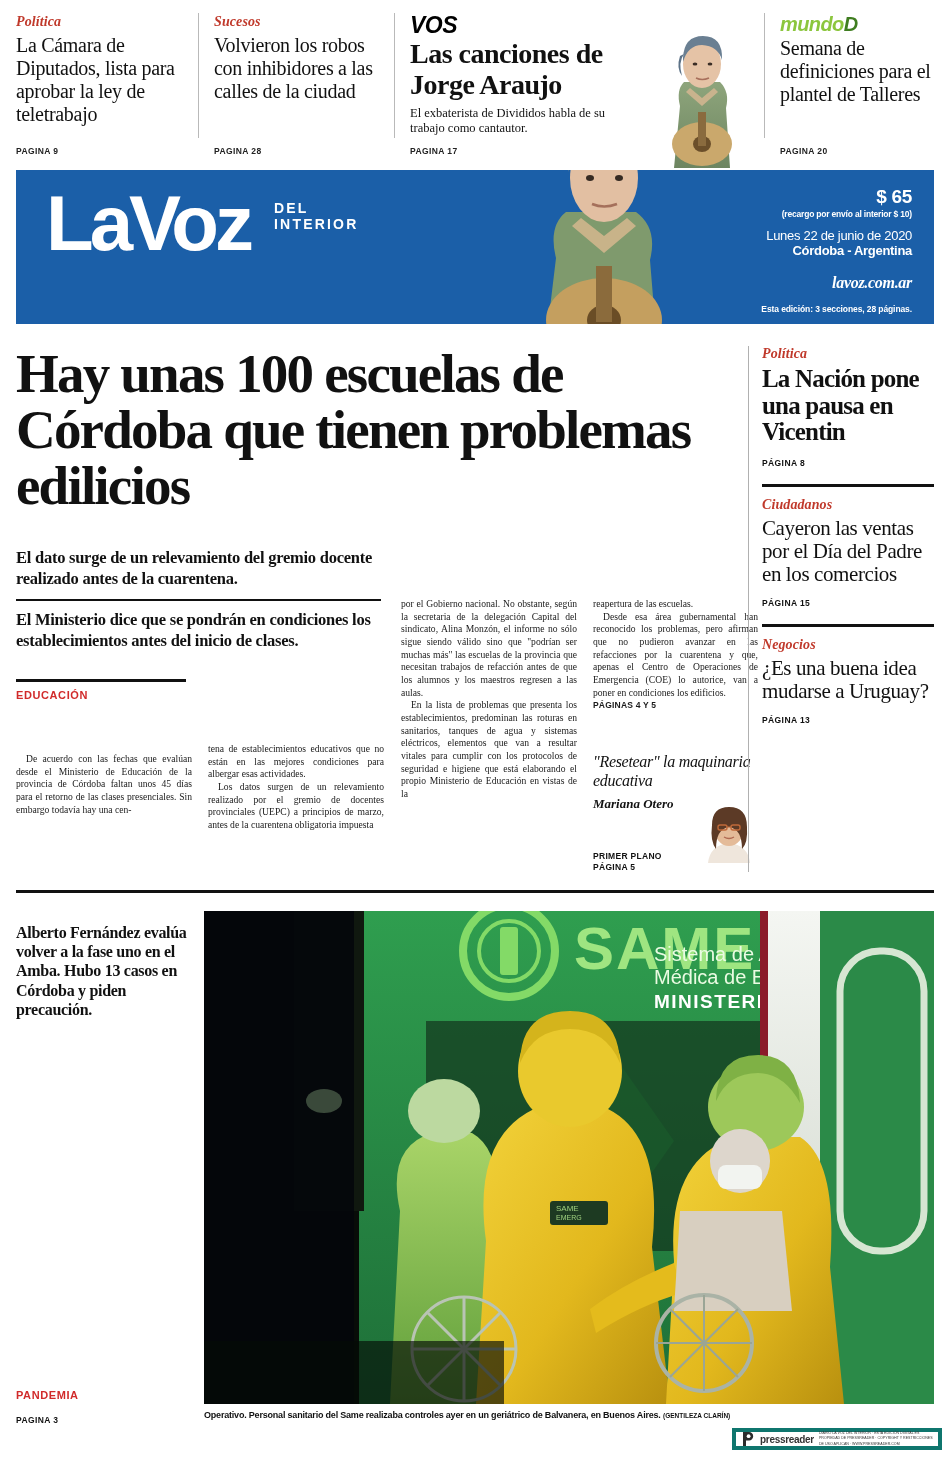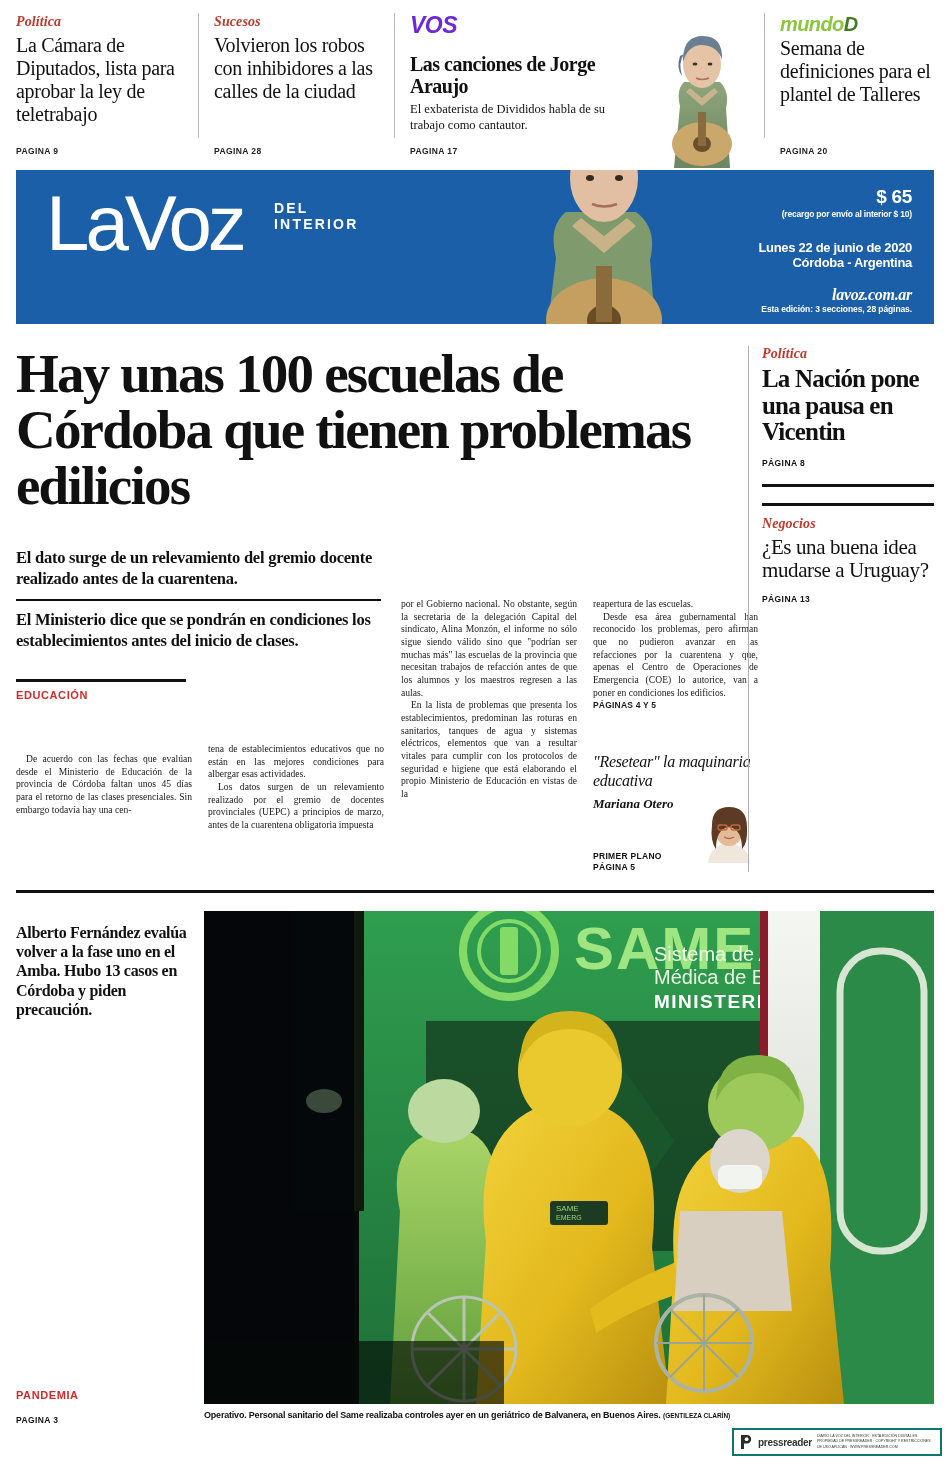--- a/index.html
+++ b/index.html
@@ -33,38 +33,38 @@
 
   .kicker {
     font-family: "Liberation Serif", serif;
     font-style: italic; font-weight: bold;
     font-size: 14px; color: #c0392b;
     letter-spacing: .1px; margin-bottom: 4px;
   }
   .kicker.vos {
     font-family: "Liberation Sans", sans-serif;
     font-style: italic; font-weight: bold;
-    font-size: 23px; color: #6d28d9; letter-spacing: -.5px;
-    line-height: 1; margin-bottom: 16px;
+    font-size: 23px; color: #000000; letter-spacing: -.5px;
+    line-height: 1; margin-bottom: 2px;
   }
   .kicker.mundod {
     font-family: "Liberation Sans", sans-serif;
     font-style: italic; font-weight: bold;
     font-size: 20px; color: #8cc63e; letter-spacing: -.6px;
     line-height: 1; margin-bottom: 3px;
   }
   .kicker.mundod i { color: #3f7d20; font-style: italic; }
 
   .teaser-head {
     font-family: "Liberation Serif", serif;
     font-size: 20px; line-height: 1.15; font-weight: normal;
     letter-spacing: -.3px;
   }
   .t3 .teaser-head {
-    font-weight: bold; font-size: 20px; line-height: 1.1;
+    font-weight: bold; font-size: 28px; line-height: 1.1;
     letter-spacing: -.5px; width: 230px;
   }
   .teaser-sub {
     font-size: 12.5px; line-height: 1.25; margin-top: 5px; width: 205px;
   }
   .pagina {
     position: absolute; left: 16px; bottom: 12px;
     font-family: "Liberation Sans", sans-serif;
     font-weight: bold; font-size: 8.5px; letter-spacing: .4px;
     color: #222;
@@ -75,36 +75,36 @@
   }
 
   
   .masthead {
     position: absolute; left: 16px; top: 170px; width: 918px; height: 154px;
     background: #1b5fa8; overflow: hidden;
   }
   .logo-block { position: absolute; left: 30px; top: 18px; }
   .logo-text {
     font-family: "Liberation Sans", sans-serif;
-    font-weight: normal; font-size: 78px; line-height: .92;
+    font-weight: bold; font-size: 78px; line-height: .92;
     color: #fff; letter-spacing: -4px;
   }
   .logo-del {
     position: absolute; left: 228px; top: 12px;
     font-family: "Liberation Sans", sans-serif;
     font-weight: bold; font-size: 14px; letter-spacing: 2.2px; color: #fff;
   }
   .mast-info {
     position: absolute; right: 22px; top: 16px;
     text-align: right; color: #fff;
     font-family: "Liberation Sans", sans-serif;
   }
   .price { font-weight: bold; font-size: 19px; letter-spacing: -.3px; }
   .price-note { font-weight: bold; font-size: 8.5px; margin-top: 1px; letter-spacing: -.2px; }
-  .mast-date { font-weight: bold; font-size: 13px; margin-top: 21px; letter-spacing: -.3px; }
+  .mast-date { font-weight: normal; font-size: 13px; margin-top: 9px; letter-spacing: -.3px; }
   .mast-place { font-weight: bold; font-size: 13px; letter-spacing: -.3px; }
   .mast-url {
     font-family: "Liberation Serif", serif;
     font-style: italic; font-weight: bold; font-size: 16px;
     margin-top: 16px; letter-spacing: -.3px;
   }
   .mast-edition {
     position: absolute; right: 22px; bottom: 10px;
     font-family: "Liberation Sans", sans-serif;
     font-weight: bold; font-size: 8.5px; color: #fff; letter-spacing: -.1px;
@@ -226,22 +226,22 @@
     overflow: hidden; background: #0f766e;
   }
   .caption {
     position: absolute; left: 204px; top: 1410px; width: 620px;
     font-family: "Liberation Sans", sans-serif;
     font-weight: bold; font-size: 9px; letter-spacing: -.2px; color: #111;
   }
   .caption .credit { font-size: 6.5px; letter-spacing: 0; }
 
   .pressreader {
-    position: absolute; right: 8px; top: 1428px; width: 210px; height: 28px;
-    border: 2px solid #0f766e; display: flex; align-items: center; gap: 5px;
+    position: absolute; right: 8px; top: 1428px; width: 210px; height: 22px;
+    border: 4px solid #0f766e; display: flex; align-items: center; gap: 5px;
     padding: 0 5px; background: #fff;
   }
   .pr-mark {
     width: 14px; height: 16px; position: relative;
   }
   .pr-name {
     font-family: "Liberation Sans", sans-serif;
     font-weight: bold; font-size: 10px; letter-spacing: -.3px; color: #333;
   }
   .pr-legal {
@@ -392,20 +392,25 @@
   <div class="rail">
 
     <div class="rail-item">
       <div class="kicker">Política</div>
       <div class="rail-head">La Nación pone una pausa en Vicentin</div>
       <div class="rail-pag">PÁGINA 8</div>
     </div>
 
     <div class="rail-rule"></div>
 
+    <div class="rail-item">
+      <div class="kicker">Ciudadanos</div>
+      <div class="rail-head light">Cayeron las ventas por el Día del Padre en los comercios</div>
+      <div class="rail-pag">PÁGINA 15</div>
+    </div>
 
     <div class="rail-rule"></div>
 
     <div class="rail-item">
       <div class="kicker">Negocios</div>
       <div class="rail-head light">¿Es una buena idea mudarse a Uruguay?</div>
       <div class="rail-pag">PÁGINA 13</div>
     </div>
   </div>
 

